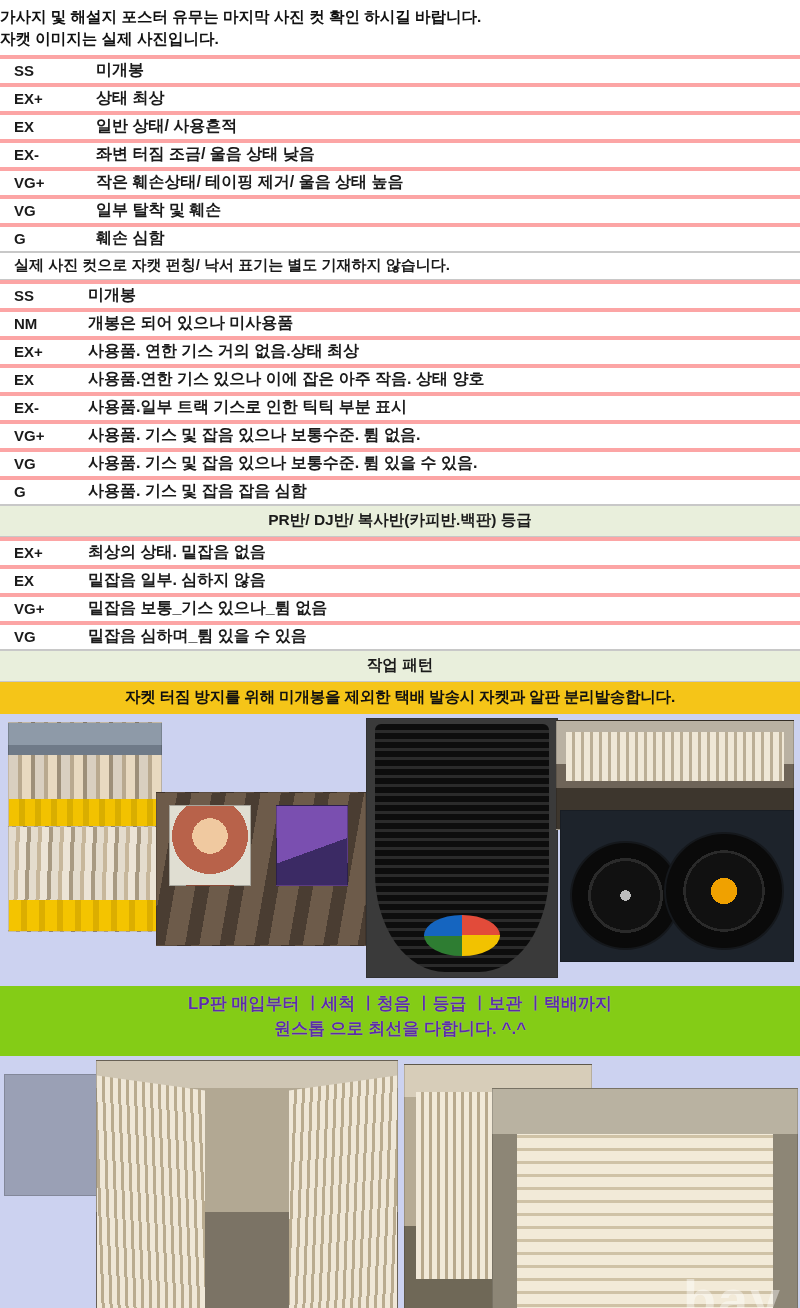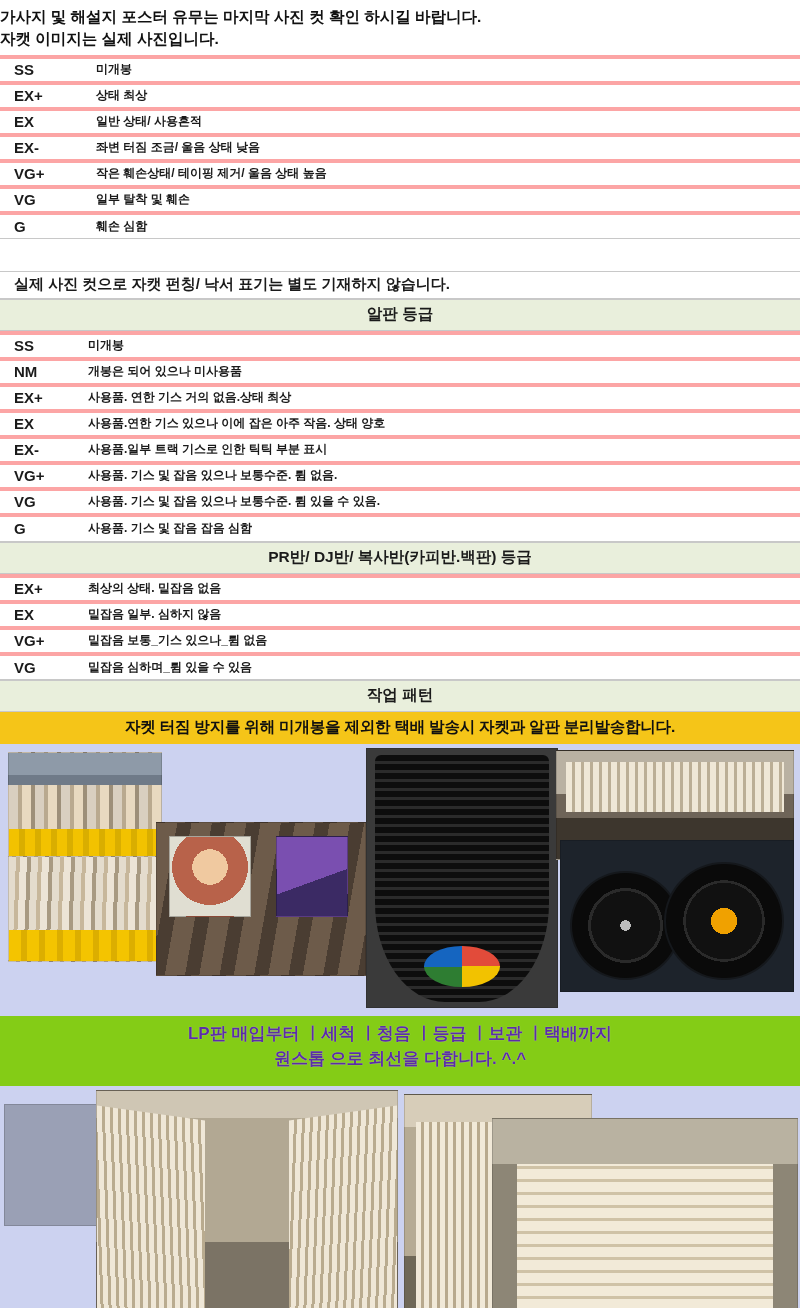--- a/index.html
+++ b/index.html
@@ -48,41 +48,40 @@
     vertical-align: middle;
   }
   .col-code {
     width: 78px;
     font-weight: 700;
     padding-left: 14px !important;
     font-size: 15px;
   }
   .col-desc {
     font-weight: 700;
-    font-size: 12px;
+    font-size: 16px;
     padding-left: 4px !important;
   }
 
   .section-head {
     background: #e9efdc;
     text-align: center;
     font-weight: 700;
     font-size: 15.5px;
     padding: 4px 0 5px 0;
     border-top: 1px solid #c8c8c8;
     border-bottom: 1px solid #c8c8c8;
   }
   .full-note {
     font-weight: 700;
     font-size: 15px;
     padding: 3px 0 4px 14px;
     border-top: 1px solid #c8c8c8;
     border-bottom: 1px solid #c8c8c8;
     background: #ffffff;
-    margin-top: 32px;
   }
   .full-note.plain {
     border-top: none;
     border-bottom: none;
   }
   .yellow-bar {
     background: #f5c518;
     font-weight: 700;
     font-size: 15.5px;
     text-align: center;
@@ -314,21 +313,20 @@
       </tr>
       <tr>
         <td class="col-code">G</td>
         <td class="col-desc">훼손 심함</td>
       </tr>
     </tbody>
   </table>
 
   <div class="full-note">실제 사진 컷으로 자캣 펀칭/ 낙서 표기는 별도 기재하지 않습니다.</div>
 
-  <div class="section-head">알판 등급</div>
 
   <table class="grade-table t2">
     <tbody>
       <tr>
         <td class="col-code">SS</td>
         <td class="col-desc">미개봉</td>
       </tr>
       <tr>
         <td class="col-code">NM</td>
         <td class="col-desc">개봉은 되어 있으나 미사용품</td>

